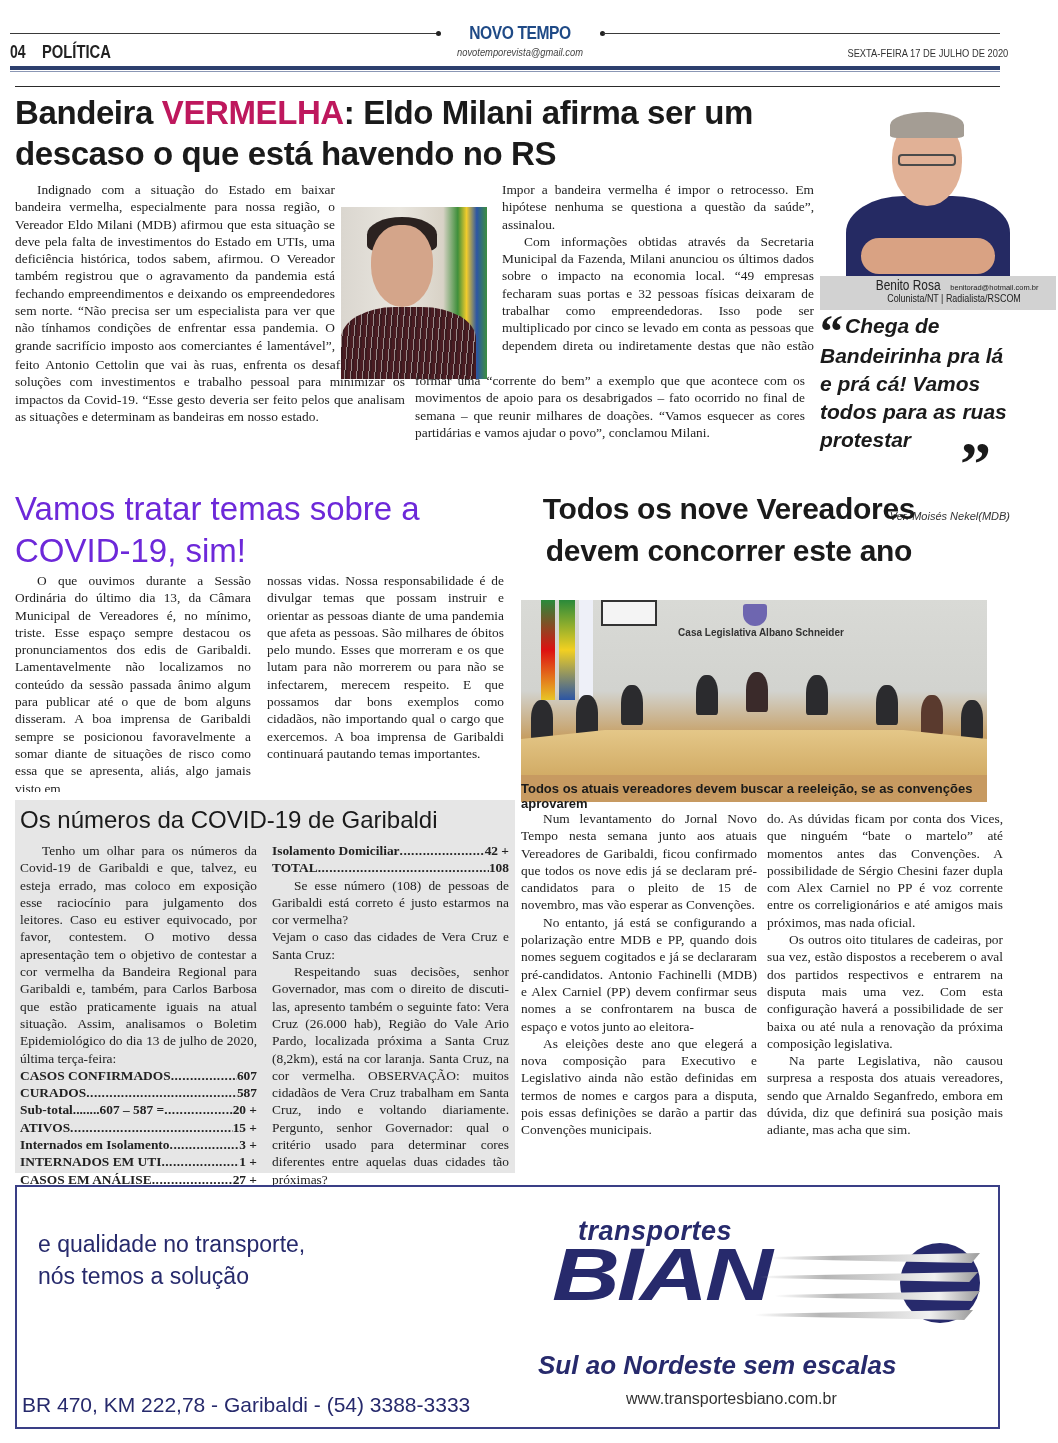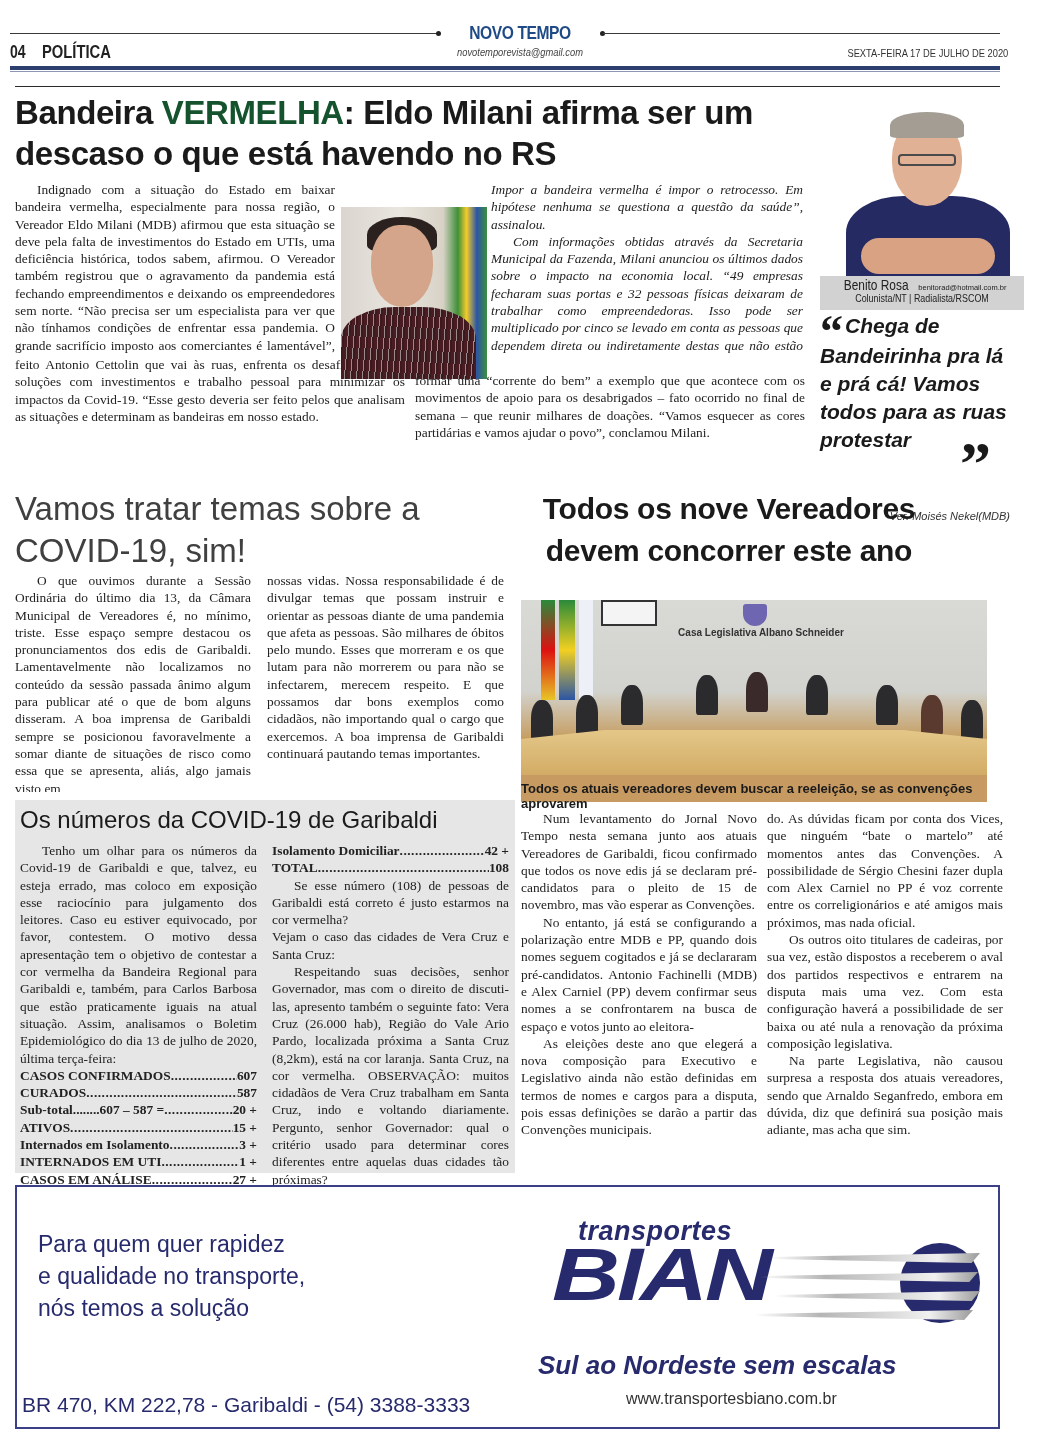--- a/index.html
+++ b/index.html
@@ -13,51 +13,51 @@
   .email { left:420px; top:46px; width:200px; text-align:center; font-family:"Liberation Sans", sans-serif; font-style:italic; font-size:11px; color:#444; transform:scaleX(0.85); }
   .pagenum { left:10px; top:42px; font-family:"Liberation Sans", sans-serif; font-weight:bold; font-size:18px; color:#222; transform:scaleX(0.78); transform-origin:left; }
   .section { left:42px; top:42px; font-family:"Liberation Sans", sans-serif; font-weight:bold; font-size:18px; color:#222; transform:scaleX(0.82); transform-origin:left; }
   .dateline { right:50px; top:47px; font-family:"Liberation Sans", sans-serif; font-size:11px; color:#333; transform:scaleX(0.85); transform-origin:right; }
   .rule-blue { left:10px; width:990px; top:66px; height:4px; background:#2d3f6e; }
   .rule-blue2 { left:10px; width:990px; top:71px; height:1px; background:#8b97b5; }
   .rule-thin { left:15px; width:985px; top:86px; height:1px; background:#2a2a2a; }
 
   
   .h1 { left:15px; top:92px; width:790px; font-family:"Liberation Sans", sans-serif; font-weight:bold; font-size:33px; line-height:41px; color:#1a1a1a; letter-spacing:-0.4px; }
-  .h1 .red { color:#14532d; }
+  .h1 .red { color:#be185d; }
 
   
   .body { font-family:"Liberation Serif", serif; font-size:13.4px; line-height:17.3px; text-align:justify; color:#222; }
   .body p { margin:0; text-indent:22px; }
   .body p.noind { text-indent:0; }
 
   
   .photo { position:absolute; overflow:hidden;margin-top:24px; }
   .milani { left:341px; top:183px; width:146px; height:172px; background:linear-gradient(90deg,#dad6cf 0%,#e9e6df 40%,#d8d2c6 70%,#3f8f3a 80%,#f2cc2c 86%,#2b55a5 93%,#3d8f3f 100%); }
   .milani .head { position:absolute; left:30px; top:18px; width:62px; height:82px; border-radius:45% 45% 50% 50%; background:#d4a58a; }
   .milani .hair { position:absolute; left:26px; top:10px; width:70px; height:35px; border-radius:50% 50% 20% 20%; background:#2b2220; }
   .milani .shirt { position:absolute; left:0px; top:100px; width:135px; height:80px; border-radius:40% 40% 0 0; background:repeating-linear-gradient(95deg,#4a1c22 0 3px,#9a8b8a 3px 4px,#3a1a1f 4px 6px); }
   .benito { left:846px; top:88px; width:164px; height:188px; background:#ffffff; }
   .benito .head { position:absolute; left:46px; top:6px; width:70px; height:88px; border-radius:45% 45% 50% 50%; background:#e1b196; }
   .benito .hair { position:absolute; left:44px; top:0px; width:74px; height:26px; border-radius:50% 50% 10% 10%; background:#a49d94; }
   .benito .glasses { position:absolute; left:52px; top:42px; width:58px; height:12px; border:2px solid #4a4a4a; border-radius:4px; box-sizing:border-box; }
   .benito .shirt { position:absolute; left:0px; top:84px; width:164px; height:104px; border-radius:35% 35% 0 0; background:#252a63; }
   .benito .arms { position:absolute; left:15px; top:126px; width:134px; height:36px; border-radius:18px; background:#d9a283; }
-  .credit-box { left:820px; top:276px; width:204px; height:34px; background:#d2d2d2; text-align:center; font-family:"Liberation Sans", sans-serif; color:#222; }
+  .credit-box { left:820px; top:276px; width:204px; height:34px; background:#d2d2d2; text-align:center; font-family:"Liberation Sans", sans-serif; color:#222;padding-left:32px; }
   .credit-name { font-size:14px; transform:scaleX(0.85); display:inline-block; margin-top:1px; }
   .credit-mail { font-size:7.5px; }
   .credit-role { font-size:10.5px; display:block; transform:scaleX(0.85); margin-top:-2px; }
 
   .quote { left:820px; top:312px; width:195px; font-family:"Liberation Sans", sans-serif; font-weight:bold; font-style:italic; font-size:21px; line-height:28px; color:#1a1a1a; }
   .qmark-open { font-family:"Liberation Serif", serif; font-style:normal; font-size:46px; line-height:20px; vertical-align:-14px; margin-right:2px; }
   .qmark-close { left:960px; top:438px; font-family:"Liberation Serif", serif; font-weight:bold; font-size:62px; line-height:50px; color:#1a1a1a; }
   .quote-author { right:48px; top:474px; font-family:"Liberation Sans", sans-serif; font-style:italic; font-size:11px; color:#333;margin-top:36px; }
 
   
-  .h2 { left:15px; top:488px; width:480px; font-family:"Liberation Sans", sans-serif; font-size:33px; line-height:42px; color:#404040; }
+  .h2 { left:15px; top:488px; width:480px; font-family:"Liberation Sans", sans-serif; font-size:33px; line-height:42px; color:#6d28d9; }
   .h3 { left:519px; top:488px; width:420px; font-family:"Liberation Sans", sans-serif; font-weight:bold; font-size:30px; line-height:42px; color:#1a1a1a; letter-spacing:-0.3px; }
 
   .chamber { left:521px; top:576px; width:466px; height:202px; background:linear-gradient(180deg,#d9dad6 0%,#d2d3cf 45%,#c59a5a 70%,#b07c42 100%); }
   .chamber .sign { position:absolute; left:150px; top:27px; width:180px; text-align:center; font-family:"Liberation Sans", sans-serif; font-weight:bold; font-size:10px; color:#333; }
   .chamber .emblem { position:absolute; left:222px; top:4px; width:24px; height:22px; background:#6e66b0; border-radius:3px 3px 12px 12px; }
   .chamber .desk { position:absolute; left:0; top:130px; width:466px; height:45px; background:linear-gradient(180deg,#e4c788,#d2ac66); clip-path:polygon(0 20%,18% 0,82% 0,100% 20%,100% 100%,0 100%); }
   .chamber .flag1 { position:absolute; left:20px; top:0; width:14px; height:100px; background:linear-gradient(180deg,#2a8a3a,#d11 50%,#e8c526); }
   .chamber .flag2 { position:absolute; left:38px; top:0; width:16px; height:100px; background:linear-gradient(180deg,#2a8a3a,#f2d021,#2b55a5); }
   .chamber .flag3 { position:absolute; left:58px; top:0; width:14px; height:100px; background:#eef0f8; }
   .chamber .screen { position:absolute; left:80px; top:0; width:52px; height:22px; background:#f4f4f4; border:2px solid #333; }
@@ -110,21 +110,21 @@
 <div class="abs body" style="left:15px;top:356px;width:390px;height:115px;overflow:hidden;">
   <p class="noind">feito Antonio Cettolin que vai às ruas, enfrenta os desafios e busca soluções com investimentos e trabalho pessoal para minimizar os impactos da Covid-19. “Esse gesto deveria ser feito pelos que analisam as situações e determinam as bandeiras em nosso estado.</p>
 </div>
 
 <div class="photo milani">
   <div class="hair"></div>
   <div class="head"></div>
   <div class="shirt"></div>
 </div>
 
-<div class="abs body" style="left:491px;top:181px;width:312px;height:174px;overflow:hidden;font-style:italic;">
+<div class="abs body" style="left:502px;top:181px;width:312px;height:174px;overflow:hidden;">
   <p class="noind">Impor a bandeira vermelha é impor o retrocesso. Em hipótese nenhuma se questiona a questão da saúde”, assinalou.</p>
   <p>Com informações obtidas através da Secretaria Municipal da Fazenda, Milani anunciou os últimos dados sobre o impacto na economia local. “49 empresas fecharam suas portas e 32 pessoas físicas deixaram de trabalhar como empreendedoras. Isso pode ser multiplicado por cinco se levado em conta as pessoas que dependem direta ou indiretamente destas que não estão mais no mercado”, lamentou. Diante deste quadro tão preocupante o Vereador pediu aos colegas para formar uma “corrente do bem” a exemplo que que acontece com os movimentos de apoio para os desabrigados – fato ocorrido no final de semana – que reunir milhares de doações. “Vamos esquecer as cores partidárias e vamos ajudar o povo”, conclamou Milani.</p>
 </div>
 <div class="abs body" style="left:415px;top:372px;width:390px;height:100px;overflow:hidden;">
   <p class="noind">formar uma “corrente do bem” a exemplo que que acontece com os movimentos de apoio para os desabrigados – fato ocorrido no final de semana – que reunir milhares de doações. “Vamos esquecer as cores partidárias e vamos ajudar o povo”, conclamou Milani.</p>
 </div>
 
 <div class="photo benito">
   <div class="shirt"></div>
   <div class="head"></div>
@@ -233,21 +233,20 @@
       <span class="dots"></span>
       <span class="val">108</span>
     </div>
   <p>Se esse número (108) de pessoas de Garibaldi está correto é justo estarmos na cor vermelha?</p>
   <p class="noind">Vejam o caso das cidades de Vera Cruz e Santa Cruz:</p>
   <p>Respeitando suas decisões, senhor Governador, mas com o direito de discuti-las, apresento também o seguinte fato: Vera Cruz (26.000 hab), Região do Vale Ario Pardo, localizada próxima a Santa Cruz (8,2km), está na cor laranja. Santa Cruz, na cor vermelha. OBSERVAÇÃO: muitos cidadãos de Vera Cruz trabalham em Santa Cruz, indo e voltando diariamente. Pergunto, senhor Governador: qual o critério usado para determinar cores diferentes entre aquelas duas cidades tão próximas?</p>
 </div>
 
 <div class="abs ad"></div>
 <div class="abs ad-slogan">
-  <div>Para quem quer rapidez</div>
   <div>e qualidade no transporte,</div>
   <div>nós temos a solução</div>
 </div>
 <div class="abs ad-address">BR 470, KM 222,78 - Garibaldi - (54) 3388-3333</div>
 <div class="abs logo-disc"></div>
 <div class="abs logo-small">transportes</div>
 <div class="abs logo-big">BIAN</div>
 <div class="logo-streak" style="left:770px;top:1253px;width:210px;"></div>
 <div class="logo-streak" style="left:760px;top:1272px;width:218px;"></div>
 <div class="logo-streak" style="left:775px;top:1291px;width:205px;"></div>

